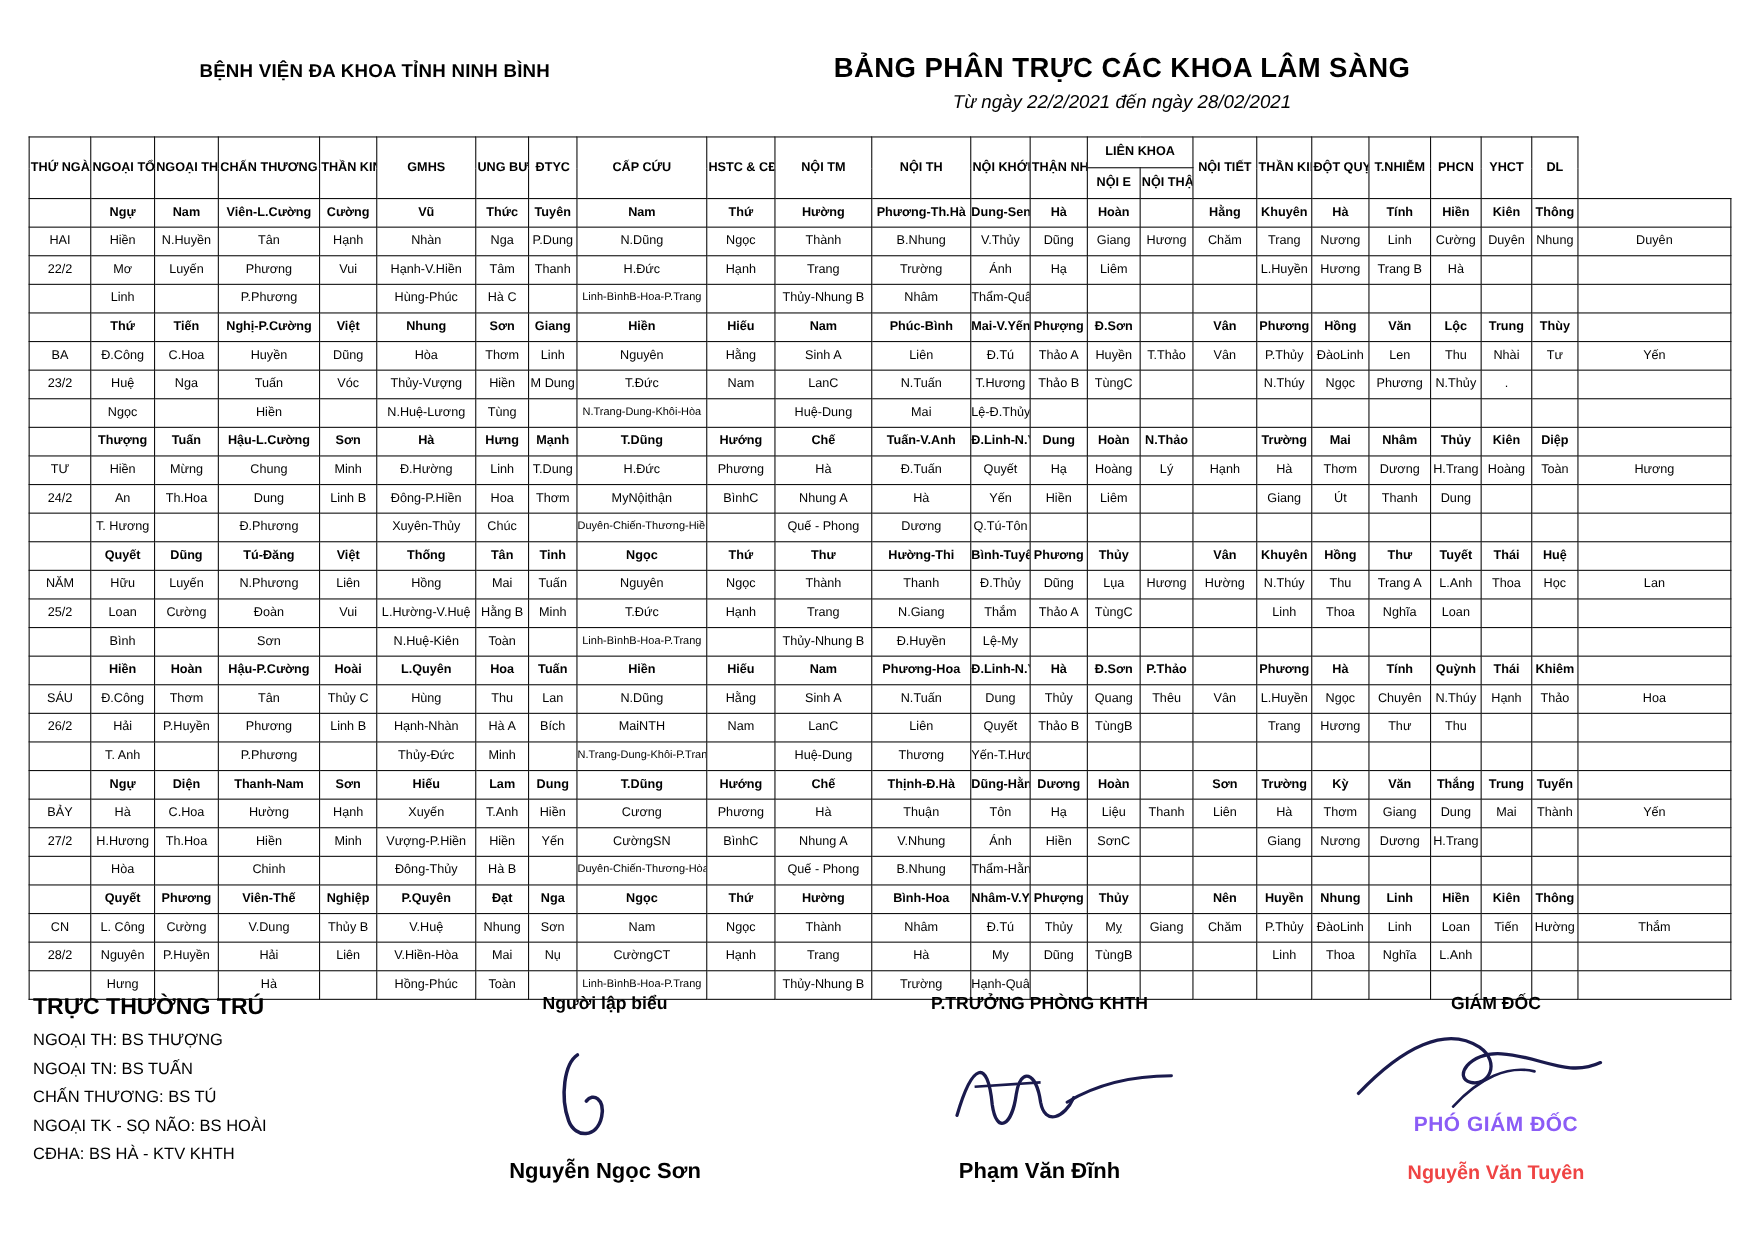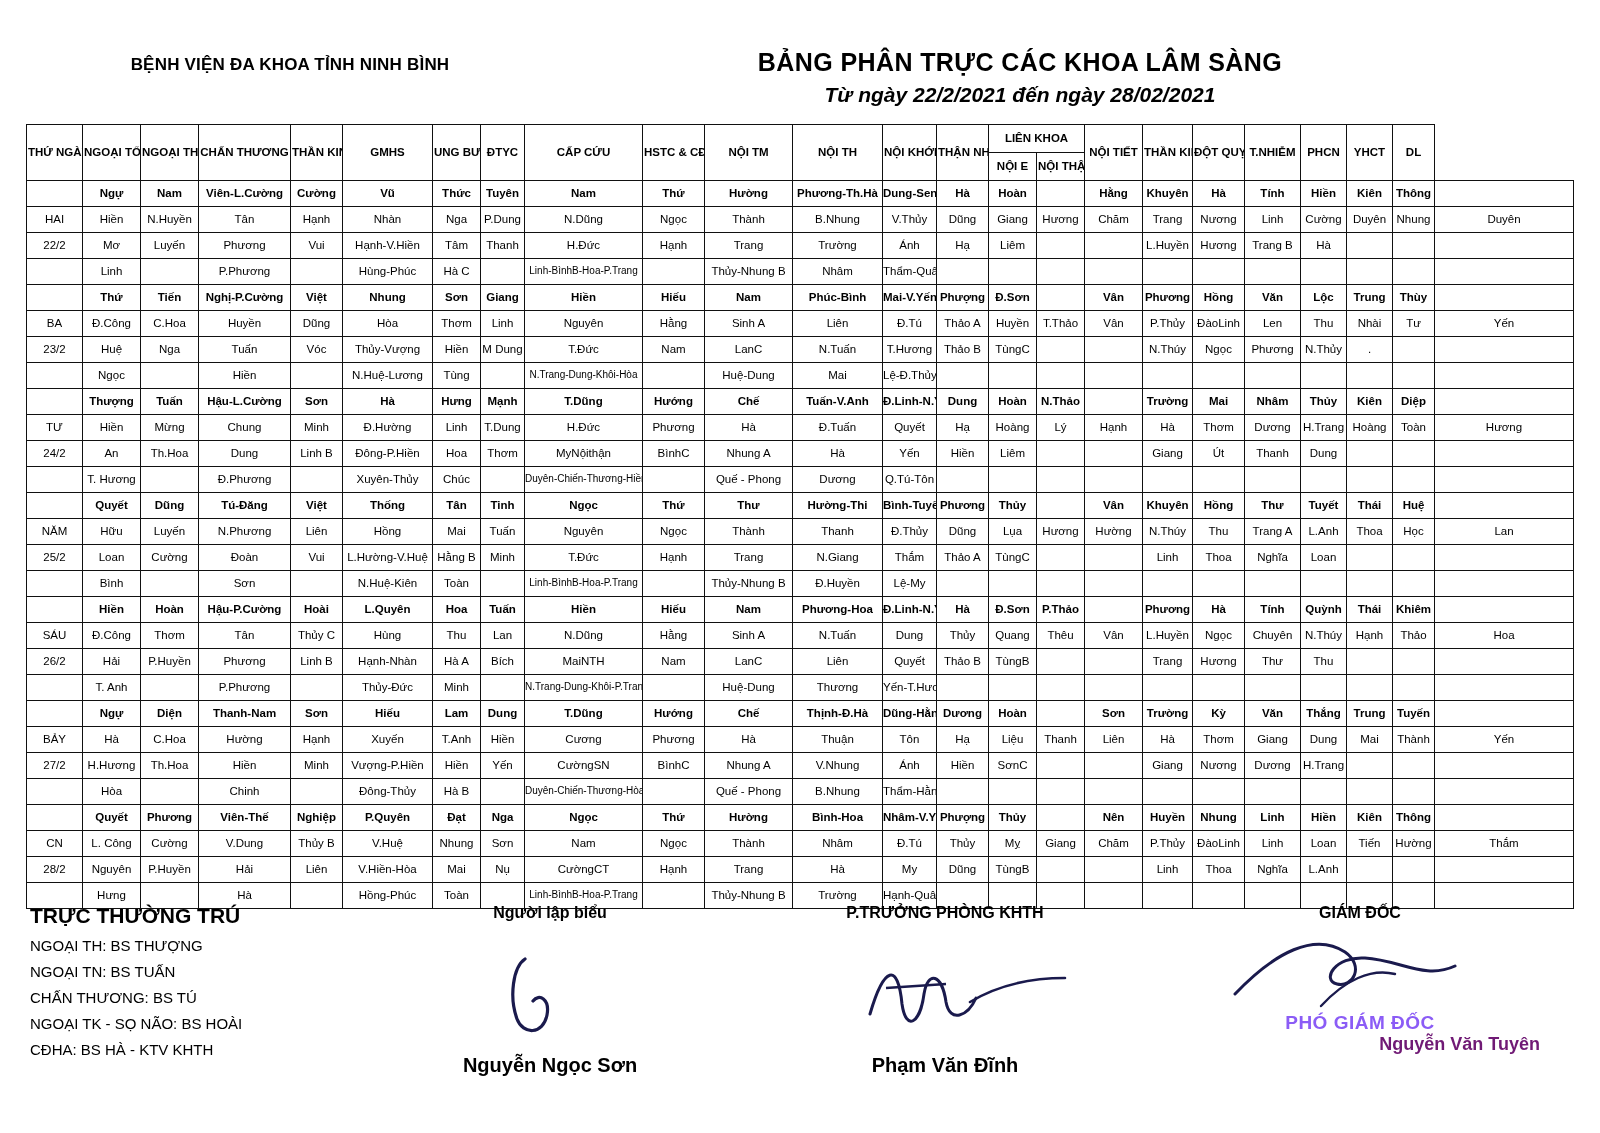--- a/index.html
+++ b/index.html
@@ -25,21 +25,21 @@
   
   .header {
     position: relative;
     height: 110px;
   }
   .hospital-block {
     position: absolute;
     left: 80px;
     top: 55px;
     width: 420px;
-    text-align: center;
+    text-align: right;
   }
   .hospital-name {
     font-weight: bold;
     font-size: 17px;
     letter-spacing: .2px;
     white-space: nowrap;
   }
   .dept-name {
     font-weight: bold;
     font-size: 17px;
@@ -53,22 +53,22 @@
     text-align: center;
   }
   .main-title {
     font-weight: bold;
     font-size: 25px;
     letter-spacing: .4px;
     white-space: nowrap;
   }
   .date-range {
     font-style: italic;
-    font-weight: bold;
-    font-size: 21px;
+    font-weight: normal;
+    font-size: 17px;
     margin-top: 6px;
   }
 
   
   .table-wrap {
     position: absolute;
     left: 26px;
     top: 124px;
     width: 1548px;
   }
@@ -140,21 +140,21 @@
     font-weight: bold;
     font-size: 20px;
     position: absolute;
     width: 100%;
     top: 150px;
     left: 0;
   }
   .sign-col.c1 { left: 400px; top: 4px; width: 300px; }
   .sign-col.c2 { left: 790px; top: 4px; width: 310px; }
   .sign-col.c3 { left: 1180px; top: 4px; width: 360px; }
-  .sign-col.c3 .sign-name { color: #701a75; top: 130px; font-size: 18px; text-align: right; }
+  .sign-col.c3 .sign-name { color: #ef4444; top: 152px; font-size: 18px; }
   .deputy-label {
     position: absolute;
     top: 108px;
     left: 0;
     width: 100%;
     color: #8b5cf6;
     font-weight: bold;
     font-size: 19px;
     letter-spacing: .5px;
   }

